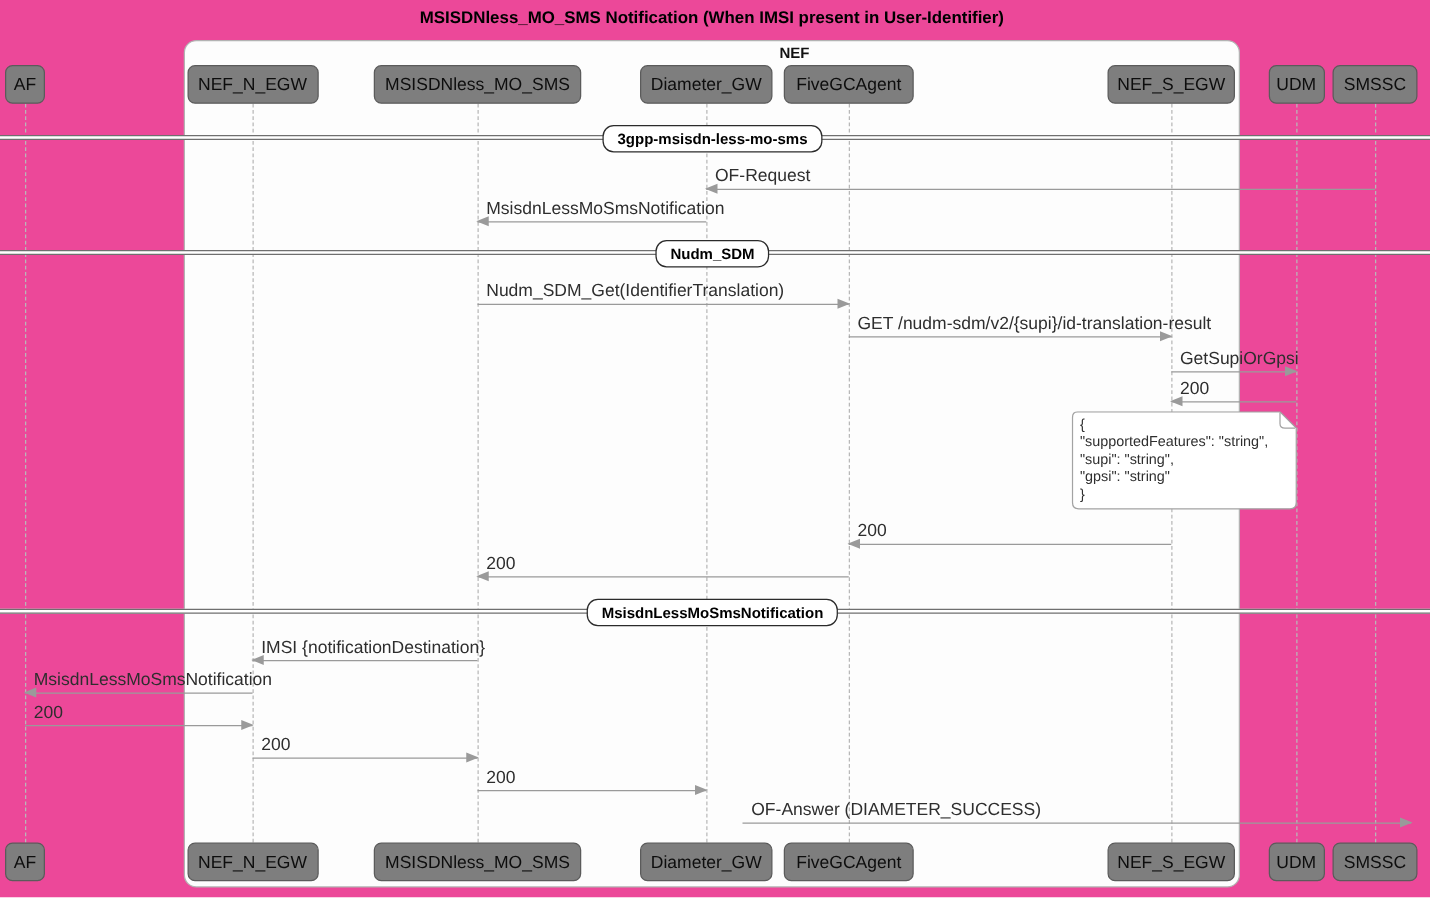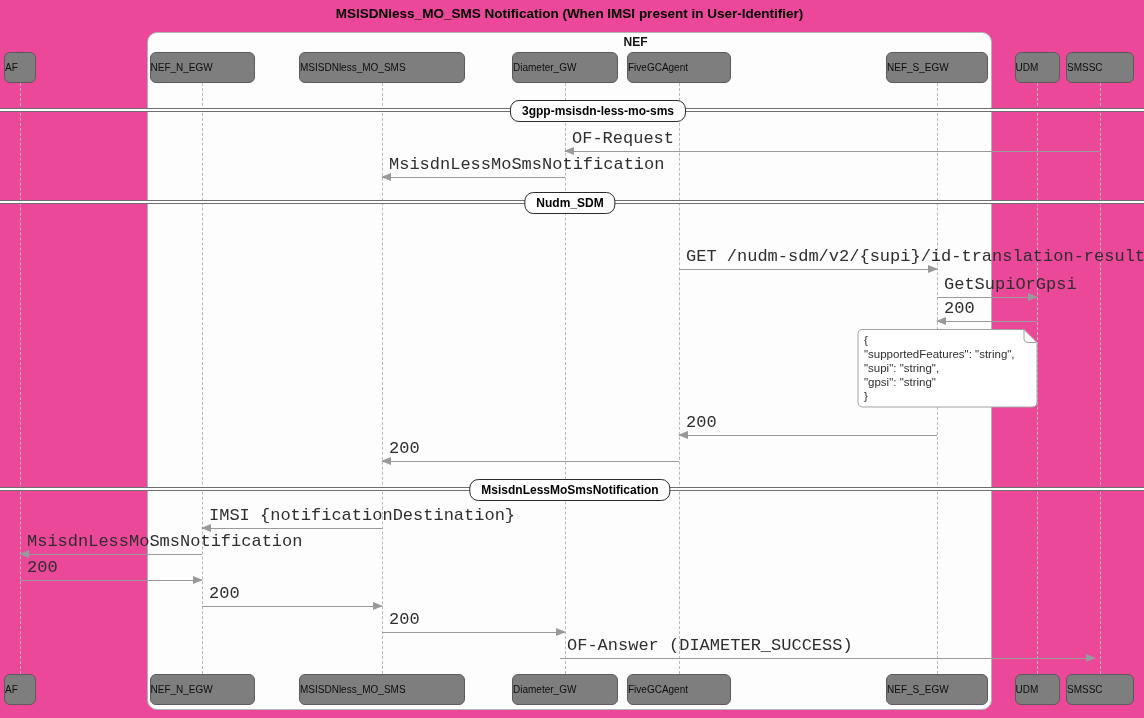--- a/index.html
+++ b/index.html
@@ -24,21 +24,21 @@
   .frame-label{
     position:absolute;text-align:center;font-size:12px;font-weight:bold;color:#111;z-index:1;
   }
   #layer{position:absolute;left:0;top:0;width:100%;height:100%;}
   .lifeline{
     position:absolute;width:0;border-left:1px dashed var(--lifeline);z-index:1;
   }
   .pbox{
     position:absolute;background:var(--participant-fill);
     border:1px solid var(--participant-border);border-radius:6px;
-    color:var(--participant-text);font-size:10px;
+    color:var(--participant-text);font-size:14px;text-align:center;
     white-space:nowrap;z-index:3;box-sizing:border-box;
   }
   .divider-line{
     position:absolute;height:2px;background:#ffffff;
     border-top:1.5px solid var(--divider-line);
     border-bottom:1.5px solid var(--divider-line);z-index:2;
   }
   .divider-box{
     position:absolute;transform:translate(-50%,-50%);background:#ffffff;
     border:1.5px solid var(--divider-box-border);border-radius:9px;
@@ -51,23 +51,22 @@
     position:absolute;right:-1px;bottom:-3.4px;width:0;height:0;
     border-top:4px solid transparent;border-bottom:4px solid transparent;
     border-left:10px solid var(--arrow);
   }
   .head-left{
     position:absolute;left:-1px;bottom:-3.4px;width:0;height:0;
     border-top:4px solid transparent;border-bottom:4px solid transparent;
     border-right:10px solid var(--arrow);
   }
   .mlabel{
-    position:absolute;left:7px;bottom:4px;font-size:17px;color:var(--message-text);
+    position:absolute;left:7px;bottom:4px;font-size:14px;color:var(--message-text);
     white-space:nowrap;
-    font-family:Liberation Mono, monospace;
   }
   .note{position:absolute;z-index:4;}
   .note svg{position:absolute;left:0;top:0;}
   .note-text{
     position:absolute;left:7px;top:4px;font-size:11.5px;line-height:14px;
     color:#2e2e2e;white-space:nowrap;
   }
 </style>
 </head>
 <body>
@@ -95,34 +94,39 @@
       <div class="pbox" style="left: 1066px; top: 52px; width: 68px; height: 31px; line-height: 29px;">SMSSC</div>
       <div class="pbox" style="left: 4px; top: 674px; width: 32px; height: 31px; line-height: 29px;">AF</div>
       <div class="pbox" style="left: 149.5px; top: 674px; width: 105px; height: 31px; line-height: 29px;">NEF_N_EGW</div>
       <div class="pbox" style="left: 299px; top: 674px; width: 166px; height: 31px; line-height: 29px;">MSISDNless_MO_SMS</div>
       <div class="pbox" style="left: 512px; top: 674px; width: 106px; height: 31px; line-height: 29px;">Diameter_GW</div>
       <div class="pbox" style="left: 627px; top: 674px; width: 104px; height: 31px; line-height: 29px;">FiveGCAgent</div>
       <div class="pbox" style="left: 886px; top: 674px; width: 102px; height: 31px; line-height: 29px;">NEF_S_EGW</div>
       <div class="pbox" style="left: 1014.5px; top: 674px; width: 45px; height: 31px; line-height: 29px;">UDM</div>
       <div class="pbox" style="left: 1066px; top: 674px; width: 68px; height: 31px; line-height: 29px;">SMSSC</div>
       <div class="divider-line" style="top: 107.5px; left: 0px; width: 1144px;"></div>
-      <div class="divider-box" style="left: 598px; top: 110.5px;">3gpp-msisdn-less-mo-sms</div>
+      <div class="divider-box" style="left: 570px; top: 110.5px;">3gpp-msisdn-less-mo-sms</div>
       <div class="divider-line" style="top: 199.5px; left: 0px; width: 1144px;"></div>
       <div class="divider-box" style="left: 570px; top: 202.5px;">Nudm_SDM</div>
       <div class="divider-line" style="top: 486.5px; left: 0px; width: 1144px;"></div>
       <div class="divider-box" style="left: 570px; top: 489.5px;">MsisdnLessMoSmsNotification</div>
       <div class="msg" style="left: 565px; top: 133px; width: 535px;">
         <div class="mline"></div>
         <div class="head-left"></div>
         <div class="mlabel">OF-Request</div>
       </div>
       <div class="msg" style="left: 382px; top: 159px; width: 183px;">
         <div class="mline"></div>
         <div class="head-left"></div>
         <div class="mlabel">MsisdnLessMoSmsNotification</div>
+      </div>
+      <div class="msg" style="left: 382px; top: 225px; width: 297px;">
+        <div class="mline"></div>
+        <div class="head-right"></div>
+        <div class="mlabel">Nudm_SDM_Get(IdentifierTranslation)</div>
       </div>
       <div class="msg" style="left: 679px; top: 251px; width: 258px;">
         <div class="mline"></div>
         <div class="head-right"></div>
         <div class="mlabel">GET /nudm-sdm/v2/{supi}/id-translation-result</div>
       </div>
       <div class="msg" style="left: 937px; top: 279px; width: 100px;">
         <div class="mline"></div>
         <div class="head-right"></div>
         <div class="mlabel">GetSupiOrGpsi</div>
@@ -160,21 +164,21 @@
       <div class="msg" style="left: 202px; top: 588px; width: 180px;">
         <div class="mline"></div>
         <div class="head-right"></div>
         <div class="mlabel">200</div>
       </div>
       <div class="msg" style="left: 382px; top: 614px; width: 183px;">
         <div class="mline"></div>
         <div class="head-right"></div>
         <div class="mlabel">200</div>
       </div>
-      <div class="msg" style="left: 560px; top: 640px; width: 535px;">
+      <div class="msg" style="left: 594px; top: 640px; width: 535px;">
         <div class="mline"></div>
         <div class="head-right"></div>
         <div class="mlabel">OF-Answer (DIAMETER_SUCCESS)</div>
       </div>
     </div>
   <div class="note" id="note" style="left: 857px; top: 329px; width: 181px; height: 79px;">
     <svg id="note-svg" width="181" height="79" viewBox="0 0 181 79">
         <path d="M5 .5 H167 L180 13.5 V73 Q180 78 175 78 H6 Q1 78 1 73 V5 Q1 .5 5 .5 Z" fill="#ffffff" stroke="#a3a3a3" stroke-width="1"></path>
         <path d="M167 1 V10 Q167 13.5 171 13.5 H179" fill="none" stroke="#a3a3a3" stroke-width="1"></path>
       </svg>

